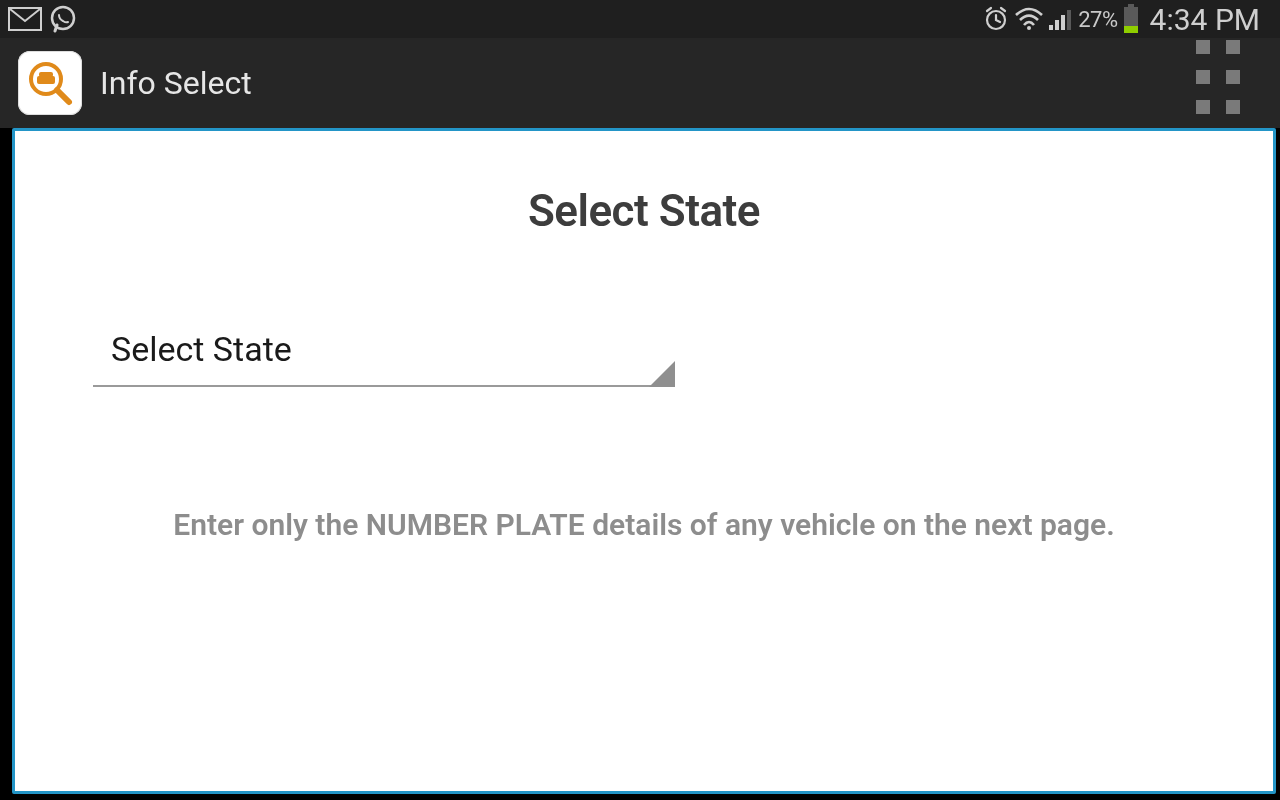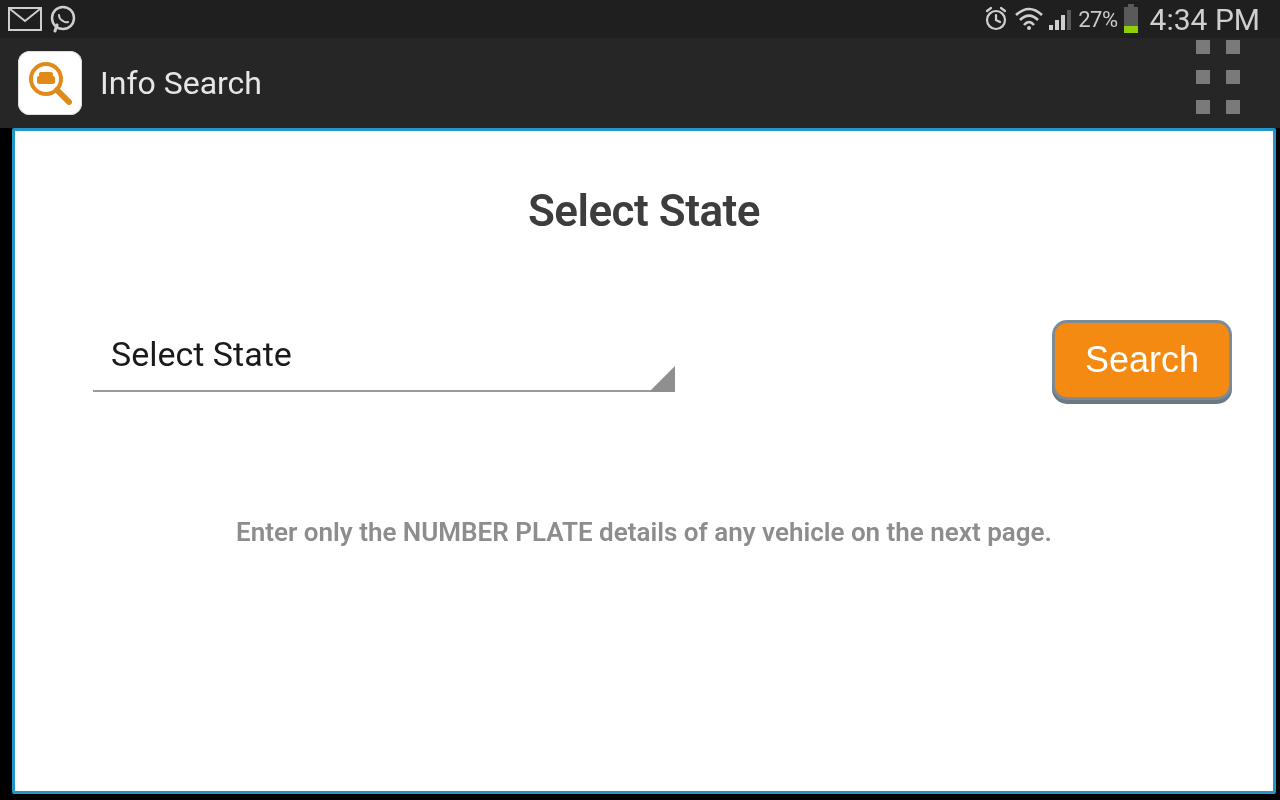--- a/index.html
+++ b/index.html
@@ -115,21 +115,21 @@
       border: none;
       border-radius: 12px;
       padding: 16px 30px;
       box-shadow: 0 0 0 3px #7d8b97, 0 4px 0 3px #6c7985;
       cursor: pointer;
     }
 
     .hint {
       text-align: center;
       color: #8d8d8d;
-      font-size: 26px;
+      font-size: 30px;
       font-weight: 600;
       margin-top: 120px;
       padding: 0 40px;
     }
   </style>
 </head>
 <body>
 
 <div class="status-bar">
   <div class="status-left">
@@ -187,39 +187,38 @@
 
 <div class="action-bar">
   <div class="app-icon">
     <svg width="50" height="50" viewBox="0 0 50 50">
       <circle cx="21" cy="21" r="15" fill="none" stroke="#e08a1a" stroke-width="4"></circle>
       <rect x="12" y="18" width="18" height="8" rx="2" fill="#e08a1a"></rect>
       <rect x="14" y="14" width="14" height="5" rx="2" fill="#e08a1a"></rect>
       <line x1="32" y1="32" x2="44" y2="44" stroke="#e08a1a" stroke-width="6" stroke-linecap="round"></line>
     </svg>
   </div>
-  <div class="app-title">Info Search</div>
+  <div class="app-title">Info Select</div>
   <div class="overflow-dots">
     <span></span>
       <span></span>
       <span></span>
       <span></span>
       <span></span>
       <span></span>
   </div>
 </div>
 
 <div class="card-wrap">
   <div class="card">
     <div class="heading">Select State</div>
 
     <div class="row">
       <div class="spinner">
         <span class="spinner-label">Select State</span>
         <span class="spinner-caret"></span>
       </div>
       <div class="spacer"></div>
-      <button class="search-btn">Search</button>
     </div>
 
     <div class="hint">Enter only the NUMBER PLATE details of any vehicle on the next page.</div>
   </div>
 </div>
 
 </body></html>

